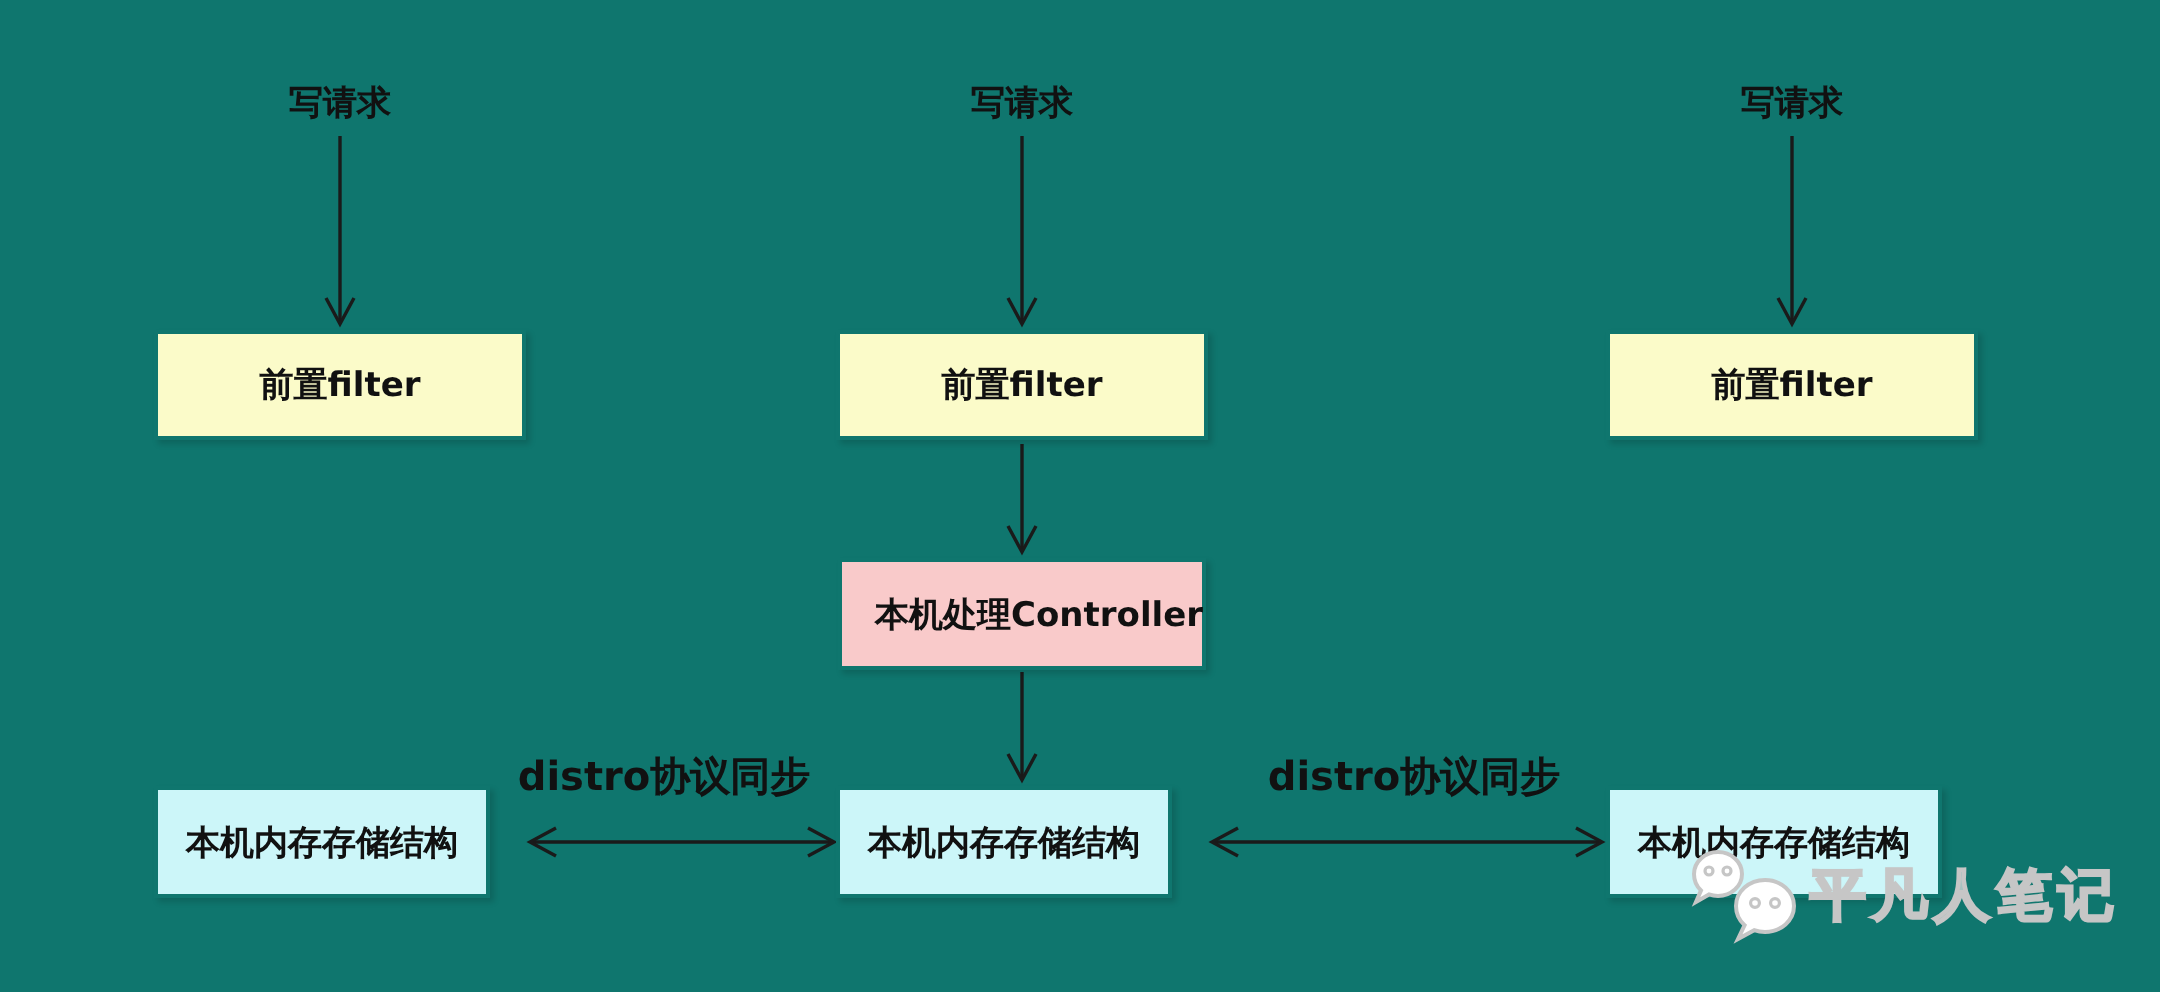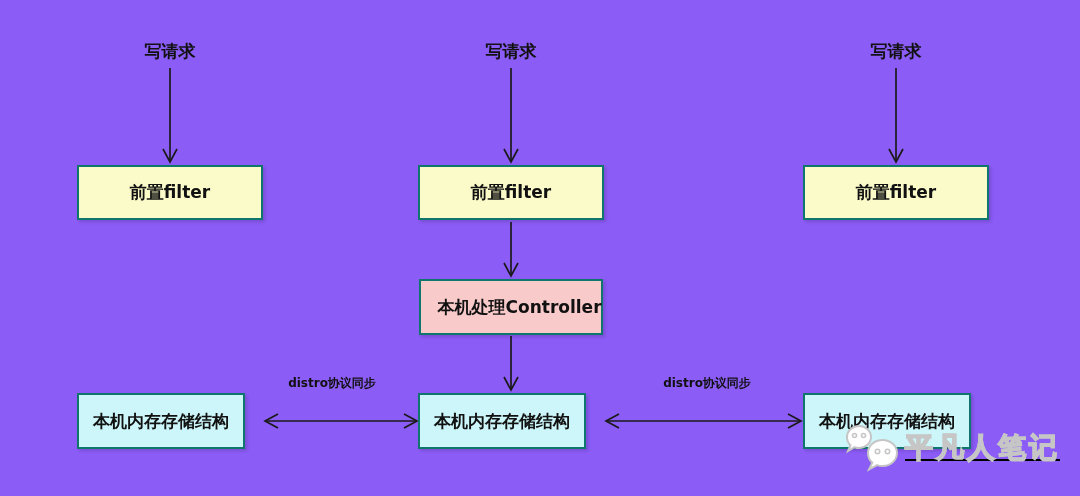--- a/index.html
+++ b/index.html
@@ -4,21 +4,21 @@
 <style>
   html, body {
     margin: 0;
     padding: 0;
     background: #ffffff;
   }
   .canvas {
     position: relative;
     width: 1080px;
     height: 496px;
-    background: #8b5cf6;
+    background: #0f766e;
     font-family: "DejaVu Sans", "Liberation Sans", sans-serif;
     overflow: hidden;
   }
   .connectors {
     position: absolute;
     left: 0;
     top: 0;
     width: 1080px;
     height: 496px;
     pointer-events: none;
@@ -59,29 +59,28 @@
   .flow-label {
     position: absolute;
     width: 160px;
     text-align: center;
     font-size: 17px;
     font-weight: 600;
     color: #111111;
     white-space: nowrap;
   }
   .request-label { top: 40px; }
-  .sync-label { top: 375px; font-size: 12px; }
+  .sync-label { top: 375px; font-size: 20px; }
   .watermark {
     position: absolute;
     left: 843px;
     top: 424px;
     display: flex;
     align-items: center;
     z-index: 5;
-    text-decoration: underline;
   }
   .wm-icon { display: block; }
   .wm-text {
     font-size: 28px;
     font-weight: 700;
     letter-spacing: 3px;
     color: rgba(255,255,255,0.35);
     -webkit-text-stroke: 1.3px #c6c6c6;
     text-shadow: 0 0 1px rgba(190,190,190,0.6);
     margin-left: 2px;

